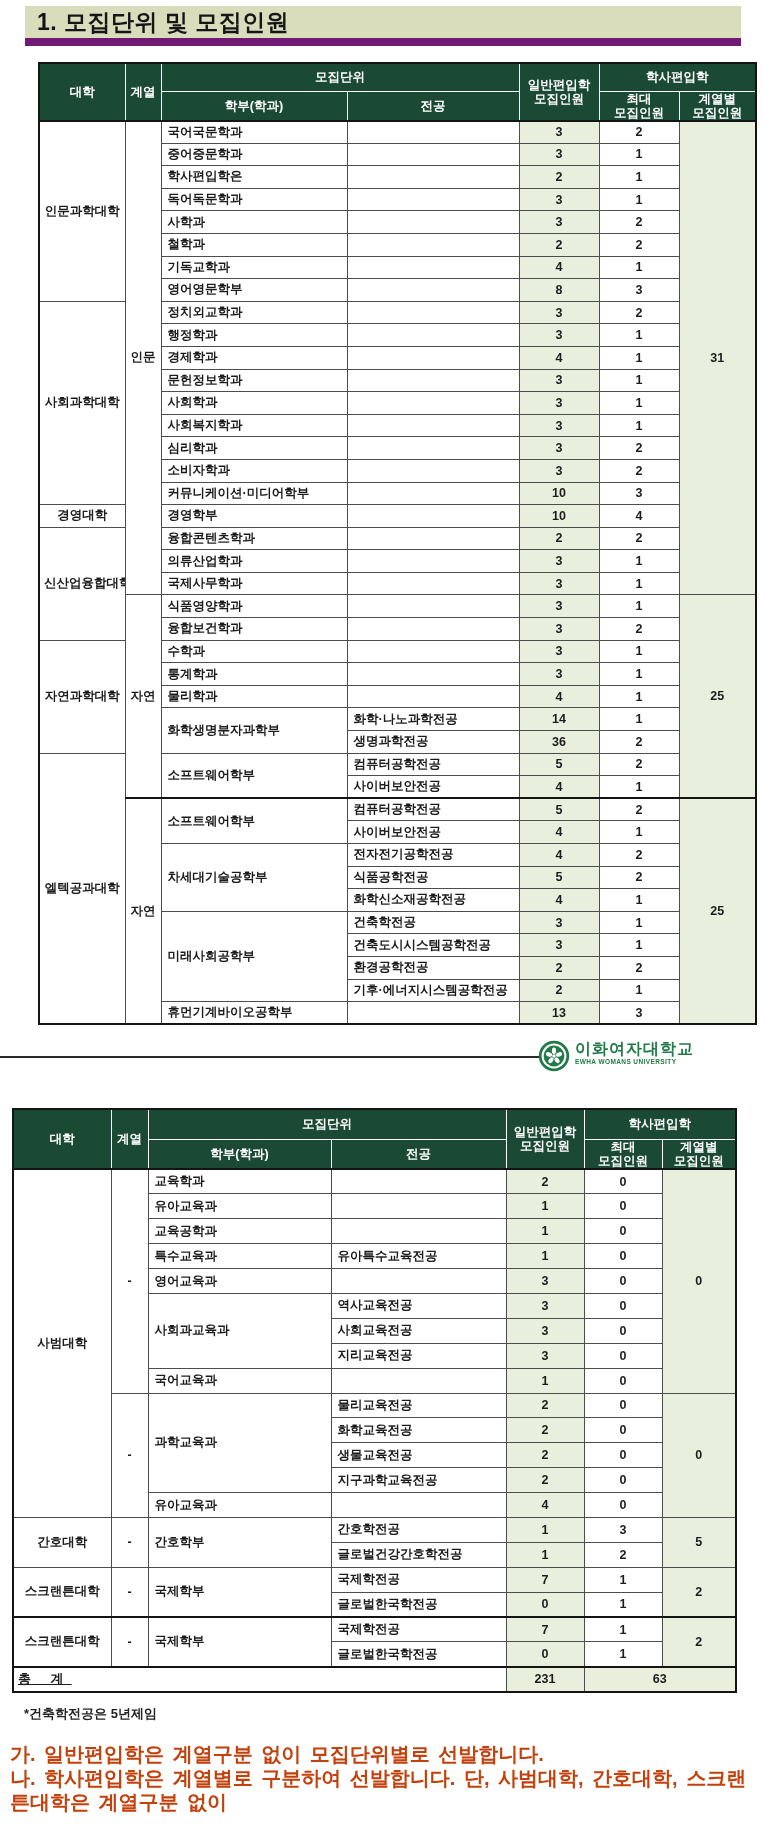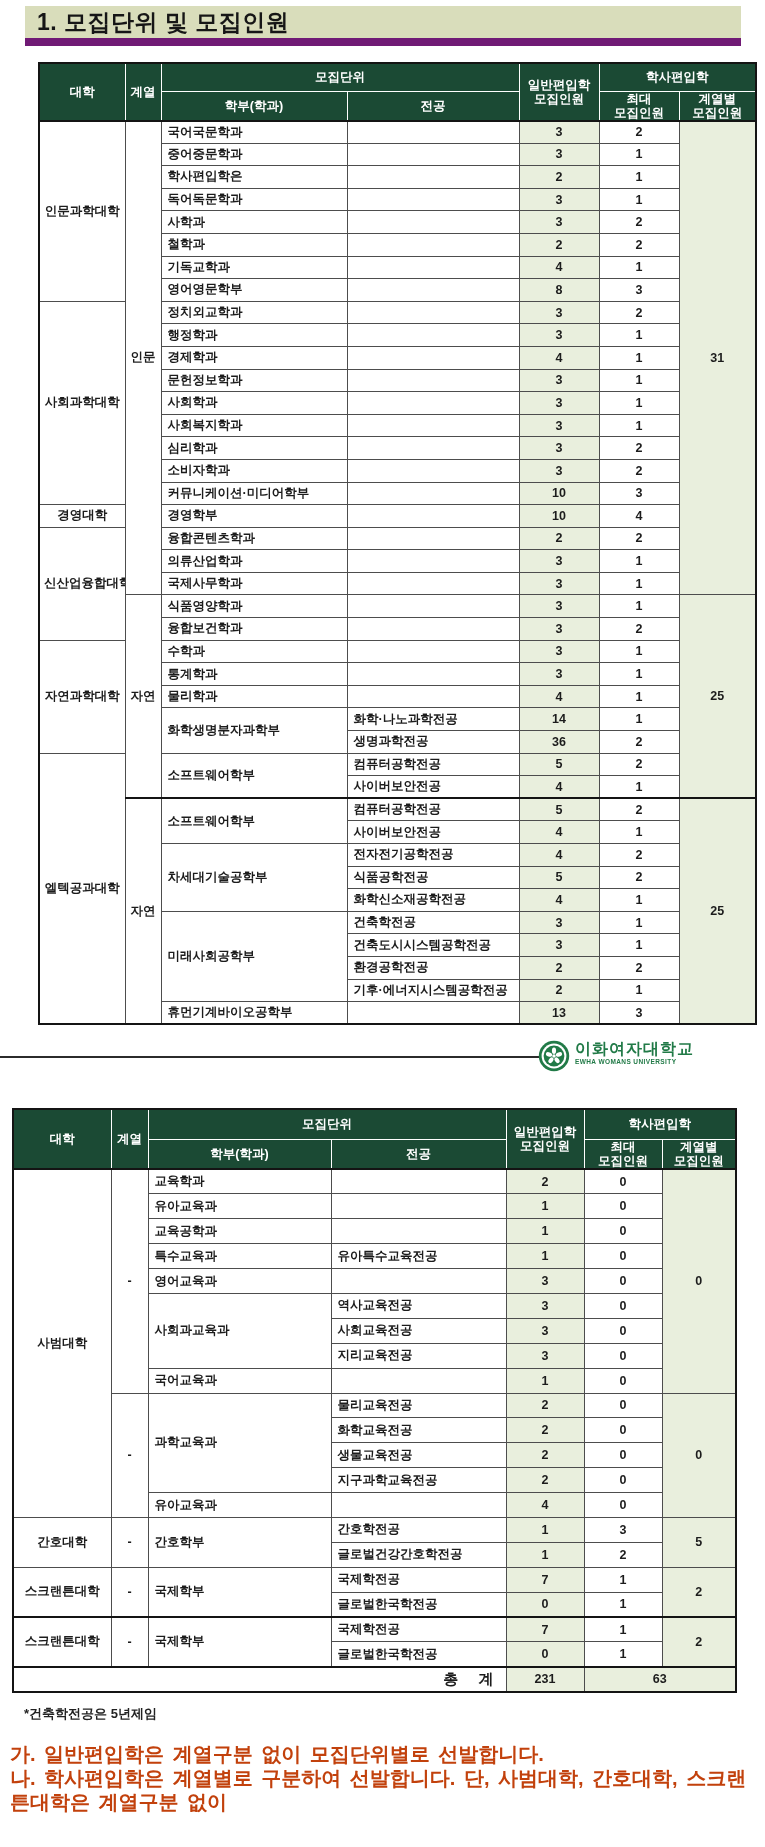--- a/index.html
+++ b/index.html
@@ -25,21 +25,21 @@
   tbody td{border:1px solid #4d4d4d;font-size:12.5px;font-weight:bold;color:#1c1c1c;
         padding:0 4px;overflow:hidden;white-space:nowrap;}
   #t1 tbody tr{height:22.6px;}
   #t2 tbody tr{height:24.9px;}
   td.univ,td.track{text-align:center;}
   td.dept,td.major{text-align:left;padding-left:6px;}
   td.num{text-align:center;}
   td.green{background:var(--cell-green);}
   tr.seam td{border-top:2px solid #141414;}
   tr.total-row{height:27px;}
-  tr.total-row td.total-label{text-align:right;font-size:15px;letter-spacing:8px;}
+  tr.total-row td.total-label{text-align:left;font-size:13px;letter-spacing:8px;text-decoration:underline;}
 
   .divider{position:absolute;left:0;top:1056px;width:566px;height:2px;background:#2b2b2b;}
   .logo{position:absolute;left:538px;top:1040px;display:flex;align-items:flex-start;}
   .logo svg{width:32px;height:32px;}
   .logo-text{margin-left:5px;}
   .logo-kr{font-size:16px;font-weight:bold;color:var(--logo-green);letter-spacing:1px;line-height:18px;}
   .logo-en{font-size:6.5px;font-weight:bold;color:var(--logo-green);letter-spacing:0.4px;}
 
   .footnote{position:absolute;left:24px;top:1705px;font-size:13px;font-weight:bold;color:#222;}
   .notes{position:absolute;left:10px;top:1742px;width:750px;}

